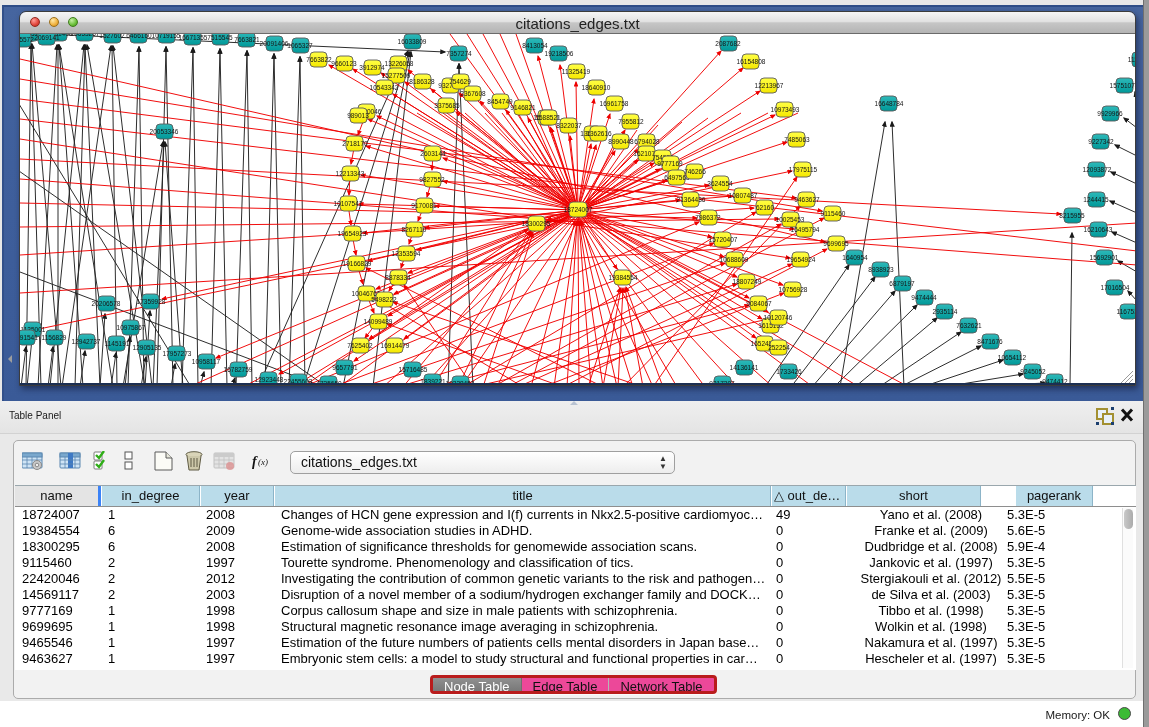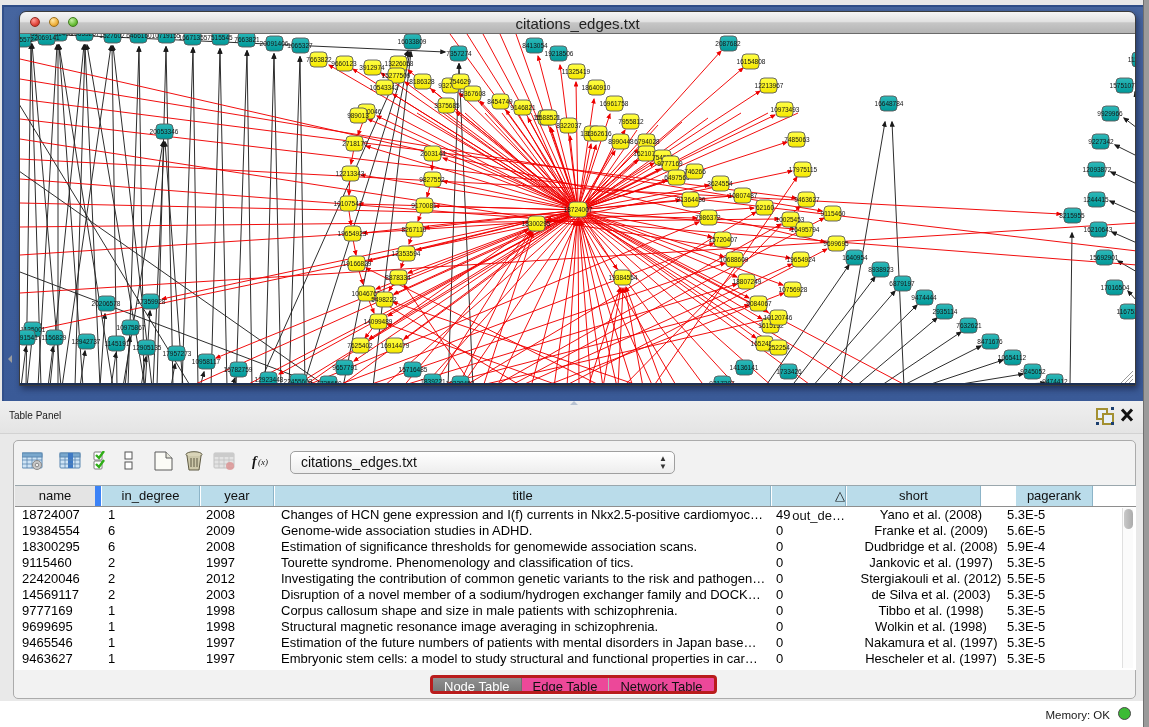--- a/index.html
+++ b/index.html
@@ -36,25 +36,25 @@
  border:1px solid #ababab;border-radius:5px}
 #toolbar{position:absolute;left:0;top:0;width:100%;height:44px}
 #combo{position:absolute;left:276px;top:10px;width:385px;height:23px;background:linear-gradient(180deg,#fff,#ededed);
  border:1px solid #9f9f9f;border-radius:5px;font-size:14px;color:#111;line-height:21px;padding-left:10px}
 #combo .ar{position:absolute;right:7px;top:3px;font-size:8px;color:#333;line-height:8px;text-align:center}
 
 #tbl{position:absolute;left:1px;top:44px;width:1121px;height:185px;background:#fff;border-top:1px solid #9aa7ad}
 #thead{position:absolute;left:0;top:0;width:100%;height:21px;border-bottom:1px solid #8e8e8e}
 #thead div{position:absolute;top:0;height:20px;background:#badcea;border-right:1px solid #8cb4c8;
  font-size:13px;color:#111;text-align:center;line-height:20px}
-#thead .h0{left:0;width:86px;background:#e4e4e4;border-right:6px solid #3b82f6}
+#thead .h0{left:0;width:86px;background:#e4e4e4;border-right:3px solid #3b82f6}
 #thead .h1{left:87px;width:98px}
 #thead .h2{left:186px;width:73px}
 #thead .h3{left:260px;width:496px}
-#thead .h4{left:757px;width:74px;text-align:right;padding-left:12px}
+#thead .h4{left:757px;width:74px;text-align:left;padding-left:2px}
 #thead .h5{left:832px;width:134px}
 #thead .h6{left:1001px;width:77px}
 #rows{position:absolute;left:0;top:21px;width:100%}
 .tr{position:relative;height:16px;font-size:13px;color:#000;white-space:nowrap}
 .tr div{position:absolute;top:0;height:16px;line-height:15px;overflow:hidden}
 .c0{left:7px;width:80px}.c1{left:93px;width:90px}.c2{left:191px;width:68px}
 .c3{left:266px;width:489px}.c4{left:761px;width:70px}
 .c5{left:832px;width:168px;text-align:center}.c6{left:992px;width:85px}
 #vsb{position:absolute;right:3px;top:22px;width:11px;height:160px;background:#fbfbfb;border-left:1px solid #e0e0e0}
 #vsb .th{position:absolute;left:1px;top:1px;width:9px;height:20px;background:linear-gradient(90deg,#c9c9c9,#ababab);border-radius:5px}
@@ -760,21 +760,21 @@
               <div class="c2">1998</div>
               <div class="c3">Structural magnetic resonance image averaging in schizophrenia.</div>
               <div class="c4">0</div>
               <div class="c5">Wolkin et al. (1998)</div>
               <div class="c6">5.3E-5</div>
             </div>
 <div class="tr">
               <div class="c0">9465546</div>
               <div class="c1">1</div>
               <div class="c2">1997</div>
-              <div class="c3">Estimation of the future numbers of patients with mental disorders in Japan base…</div>
+              <div class="c3">Estimation of the future numbers of patients cells mental disorders in Japan base…</div>
               <div class="c4">0</div>
               <div class="c5">Nakamura et al. (1997)</div>
               <div class="c6">5.3E-5</div>
             </div>
 <div class="tr">
               <div class="c0">9463627</div>
               <div class="c1">1</div>
               <div class="c2">1997</div>
               <div class="c3">Embryonic stem cells: a model to study structural and functional properties in car…</div>
               <div class="c4">0</div>

